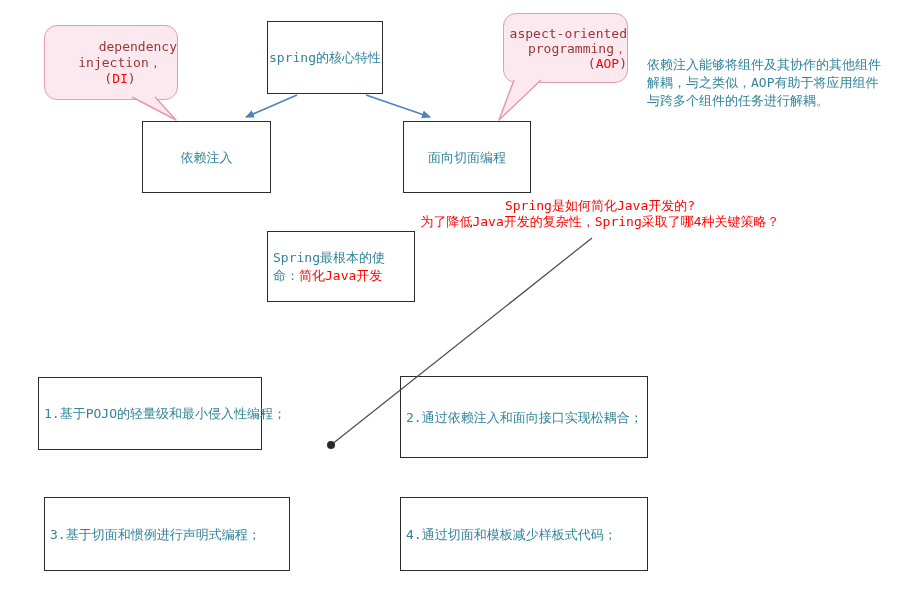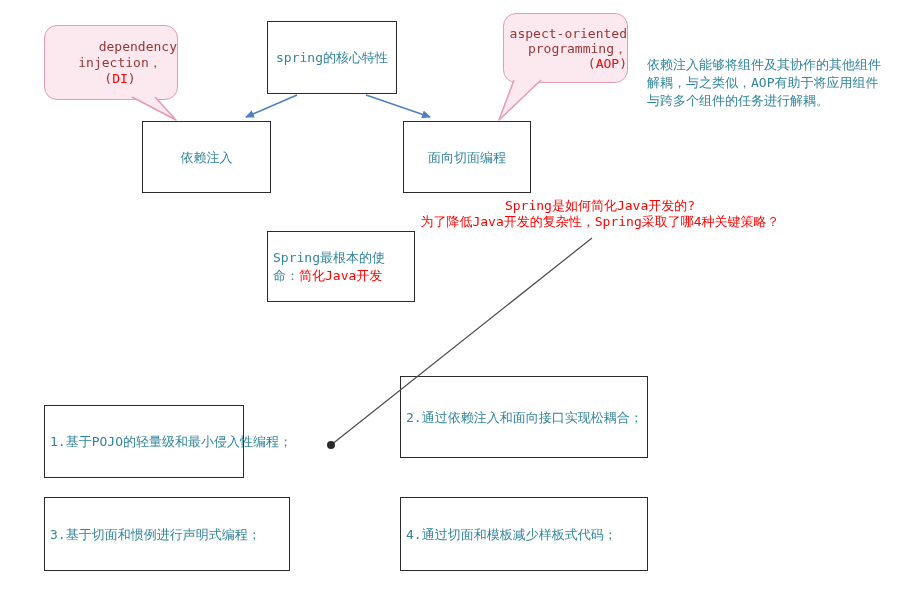--- a/index.html
+++ b/index.html
@@ -55,39 +55,39 @@
       <span>aspect-oriented</span>
     </div>
     <div>
       <span>programming，</span>
     </div>
     <div>
       <span>(</span><span class="hl">AOP</span><span>)</span>
     </div>
   </div>
 
-  <div class="node center" style="left:267px;top:21px;width:130px;height:73px;">
+  <div class="node center" style="left:267px;top:21px;width:116px;height:73px;">
     <span>spring的核心特性</span>
   </div>
 
   <div class="node center" style="left:142px;top:121px;width:129px;height:72px;">
     <span>依赖注入</span>
   </div>
 
   <div class="node center" style="left:403px;top:121px;width:128px;height:72px;">
     <span>面向切面编程</span>
   </div>
 
   <div class="node leftpad" style="left:267px;top:231px;width:148px;height:71px;line-height:18px;">
     <div class="mission-text">
       <span class="teal">Spring最根本的使命：</span><span class="red">简化Java开发</span>
     </div>
   </div>
 
-  <div class="node leftpad" style="left:44px;top:377px;width:200px;height:73px;margin-top:28px;">
+  <div class="node leftpad" style="left:38px;top:377px;width:224px;height:73px;">
     <span class="nowrap">1.基于POJO的轻量级和最小侵入性编程；</span>
   </div>
   <div class="node leftpad" style="left:400px;top:376px;width:248px;height:82px;">
     <span class="nowrap">2.通过依赖注入和面向接口实现松耦合；</span>
   </div>
   <div class="node leftpad" style="left:44px;top:497px;width:246px;height:74px;">
     <span class="nowrap">3.基于切面和惯例进行声明式编程；</span>
   </div>
   <div class="node leftpad" style="left:400px;top:497px;width:248px;height:74px;">
     <span class="nowrap">4.通过切面和模板减少样板式代码；</span>

